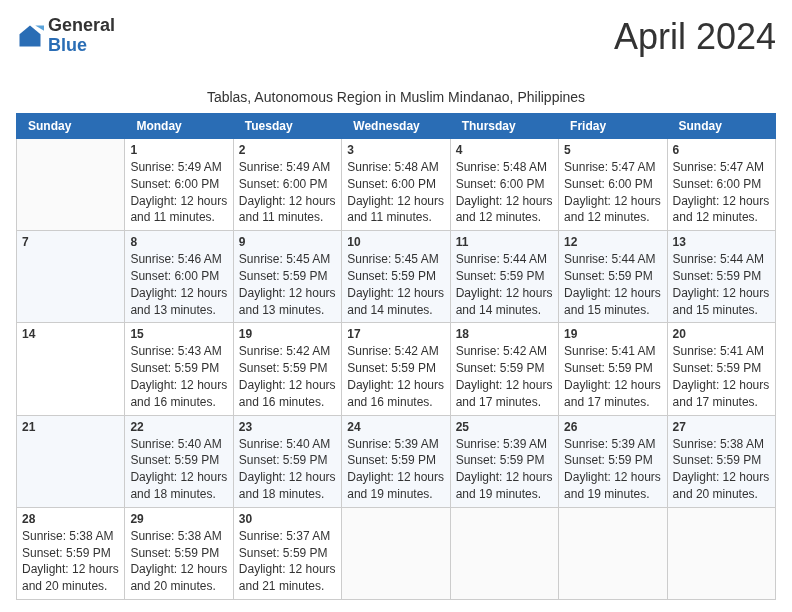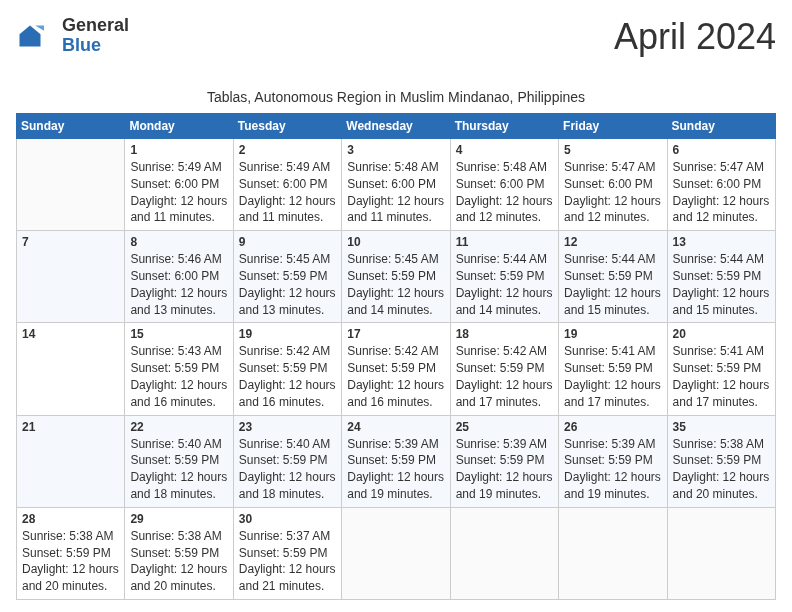--- a/index.html
+++ b/index.html
@@ -12,21 +12,21 @@
     }
     .header {
       display: flex;
       justify-content: space-between;
       align-items: flex-start;
       margin-bottom: 4px;
     }
     .logo {
       display: flex;
       align-items: center;
-      gap: 18px;
+      gap: 4px;
     }
     .logo-text {
       font-size: 18px;
       font-weight: bold;
       color: #333;
       line-height: 1.1;
     }
     .logo-blue { color: #2a6db5; }
     .logo-icon {
       width: 28px;
@@ -47,21 +47,21 @@
       margin-top: 31px;
     }
     .calendar {
       width: 100%;
       border-collapse: collapse;
       font-size: 11px;
     }
     .calendar th {
       background: #2a6db5;
       color: #fff;
-      padding: 5px 4px;
+      padding: 5px 11px;
       text-align: left;
       font-size: 12px;
       border: 1px solid #2a6db5;
     }
     .calendar td {
       border: 1px solid #ccc;
       vertical-align: top;
       padding: 4px 5px;
       width: calc(100% / 7);
       min-height: 70px;
@@ -222,21 +222,21 @@
         </td>
         <td>
           <span class="day-num">25</span>
           <div class="day-info">Sunrise: 5:39 AM<br>Sunset: 5:59 PM<br>Daylight: 12 hours<br>and 19 minutes.</div>
         </td>
         <td>
           <span class="day-num">26</span>
           <div class="day-info">Sunrise: 5:39 AM<br>Sunset: 5:59 PM<br>Daylight: 12 hours<br>and 19 minutes.</div>
         </td>
         <td>
-          <span class="day-num">35</span>
+          <span class="day-num">27</span>
           <div class="day-info">Sunrise: 5:38 AM<br>Sunset: 5:59 PM<br>Daylight: 12 hours<br>and 20 minutes.</div>
         </td>
       </tr>
       <tr class="week-row">
         <td>
           <span class="day-num">28</span>
           <div class="day-info">Sunrise: 5:38 AM<br>Sunset: 5:59 PM<br>Daylight: 12 hours<br>and 20 minutes.</div>
         </td>
         <td>
           <span class="day-num">29</span>

